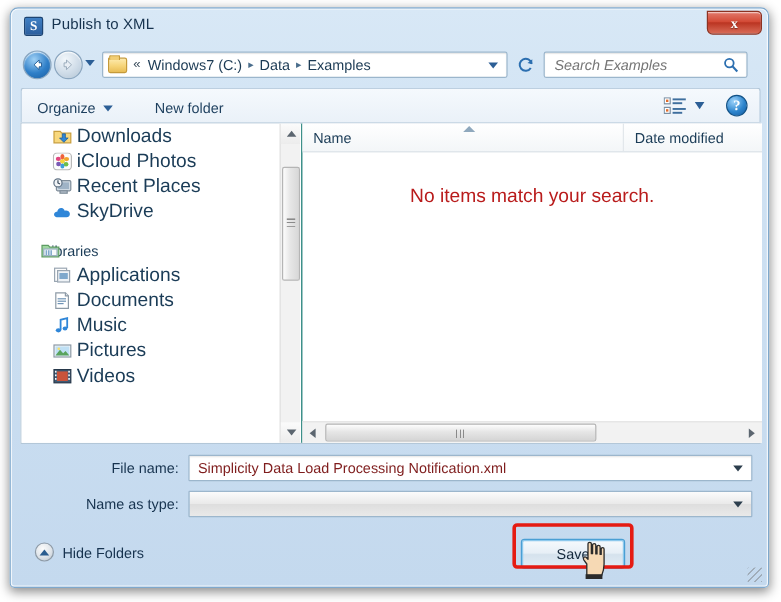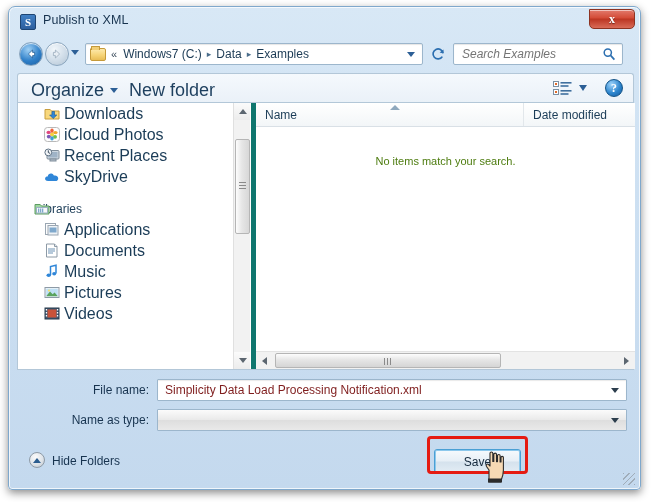--- a/index.html
+++ b/index.html
@@ -163,21 +163,21 @@
     position: absolute; left: 8px; top: 66px;
     width: 617px; height: 29px;
     background: linear-gradient(to bottom, #f5f9fd 0%, #eaf1f8 100%);
     border: 1px solid #b3c7d8;
     border-bottom: none;
     border-radius: 3px 3px 0 0;
   }
   .tb-item {
     position: absolute; top: 0; height: 27px;
     display: flex; align-items: center;
-    font-size: 18px; color: #1d3f5e;
+    font-size: 12px; color: #1d3f5e;
     padding: 16px 7px; cursor: pointer;
   }
   #tb-organize { left: 6px; }
   #tb-organize .caret {
     margin-left: 6px;
     width: 0; height: 0;
     border-left: 4px solid transparent;
     border-right: 4px solid transparent;
     border-top: 5px solid #2c5f96;
   }
@@ -273,21 +273,21 @@
     position: absolute; left: 3px; top: 42px;
     width: 7px; height: 7px;
     background: repeating-linear-gradient(to bottom, #8a8a8a 0 1px, transparent 1px 3px);
   }
 
   
   #list-pane {
     position: absolute; left: 233px; top: 0;
     width: 384px; height: 100%;
     background: #ffffff;
-    border-left: 5px solid #0f766e;
+    border-left: 1px solid #0f766e;
   }
   #list-header {
     position: absolute; left: 0; top: 0;
     width: 100%; height: 24px;
     background: linear-gradient(to bottom, #ffffff 0%, #f3f6f8 100%);
     border-bottom: 1px solid #d9e0e6;
   }
   .col-head {
     position: absolute; top: 0; height: 23px;
     display: flex; align-items: center;
@@ -299,21 +299,21 @@
   #col-date { left: 268px; width: 116px; }
   #sort-indicator {
     position: absolute; left: 134px; top: 2px;
     width: 0; height: 0;
     border-left: 5px solid transparent; border-right: 5px solid transparent;
     border-bottom: 5px solid #8fa8bd;
   }
   #empty-message {
     position: absolute; left: 0; top: 52px;
     width: 100%; text-align: center;
-    font-size: 11px; color: #4d7c0f;
+    font-size: 16px; color: #b91c1c;
   }
 
   
   #list-hscroll {
     position: absolute; left: 0; bottom: 0;
     width: 100%; height: 18px;
     background: #f2f2f2;
     border-top: 1px solid #e3e3e3;
   }
   .hsb-btn {

